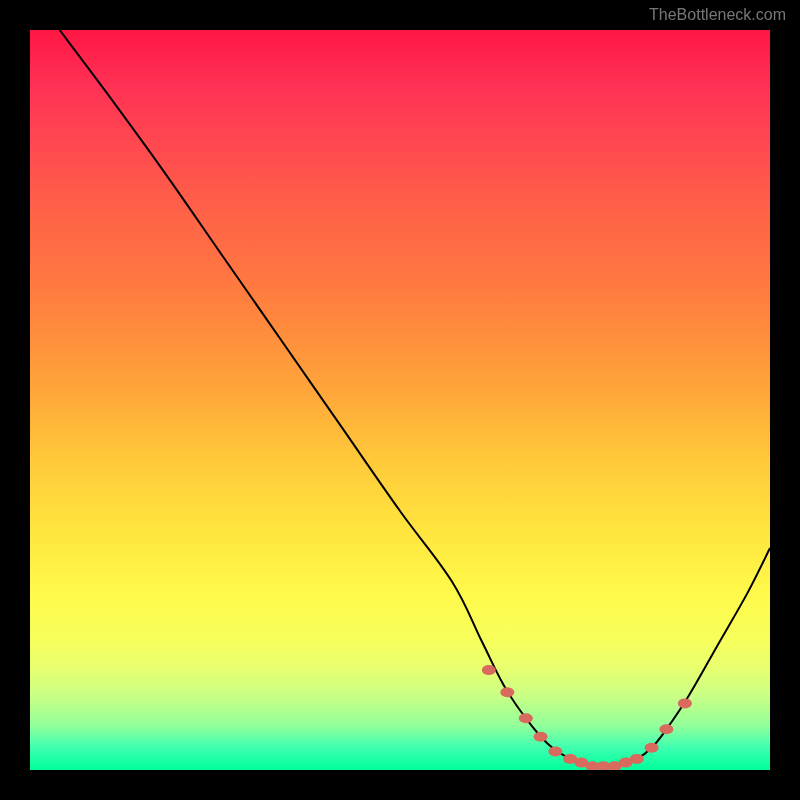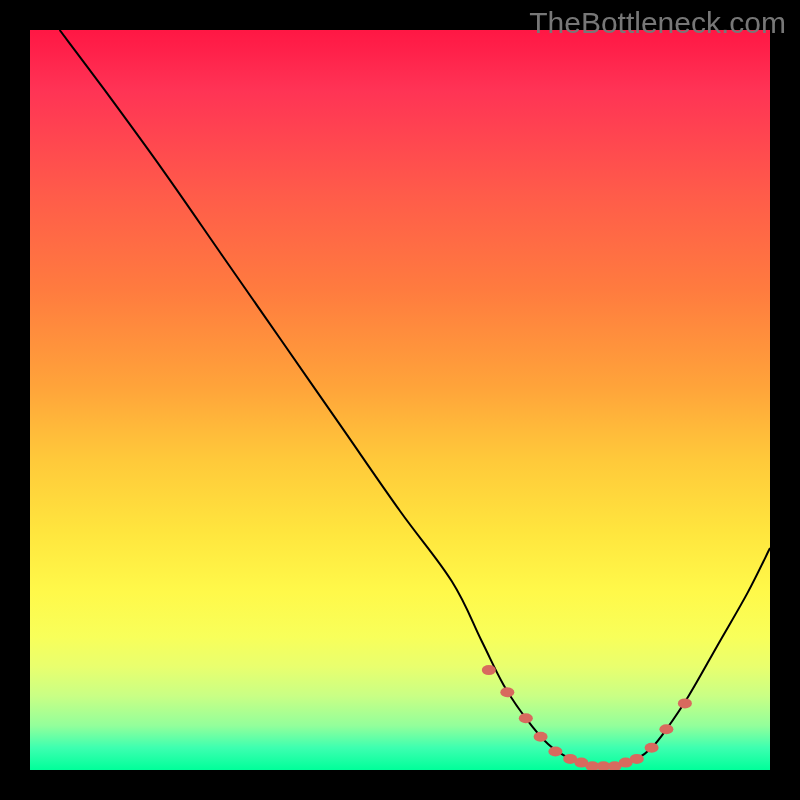--- a/index.html
+++ b/index.html
@@ -9,21 +9,21 @@
     background: #000;
     position: relative;
     font-family: Arial, sans-serif;
     overflow: hidden;
   }
   .attribution {
     position: absolute;
     top: 6px;
     right: 14px;
     color: #777;
-    font-size: 30px;
+    font-size: 16px;
     font-weight: 500;
     z-index: 10;
   }
   .plot-area {
     position: absolute;
     left: 30px;
     top: 30px;
     width: 740px;
     height: 740px;
   }

